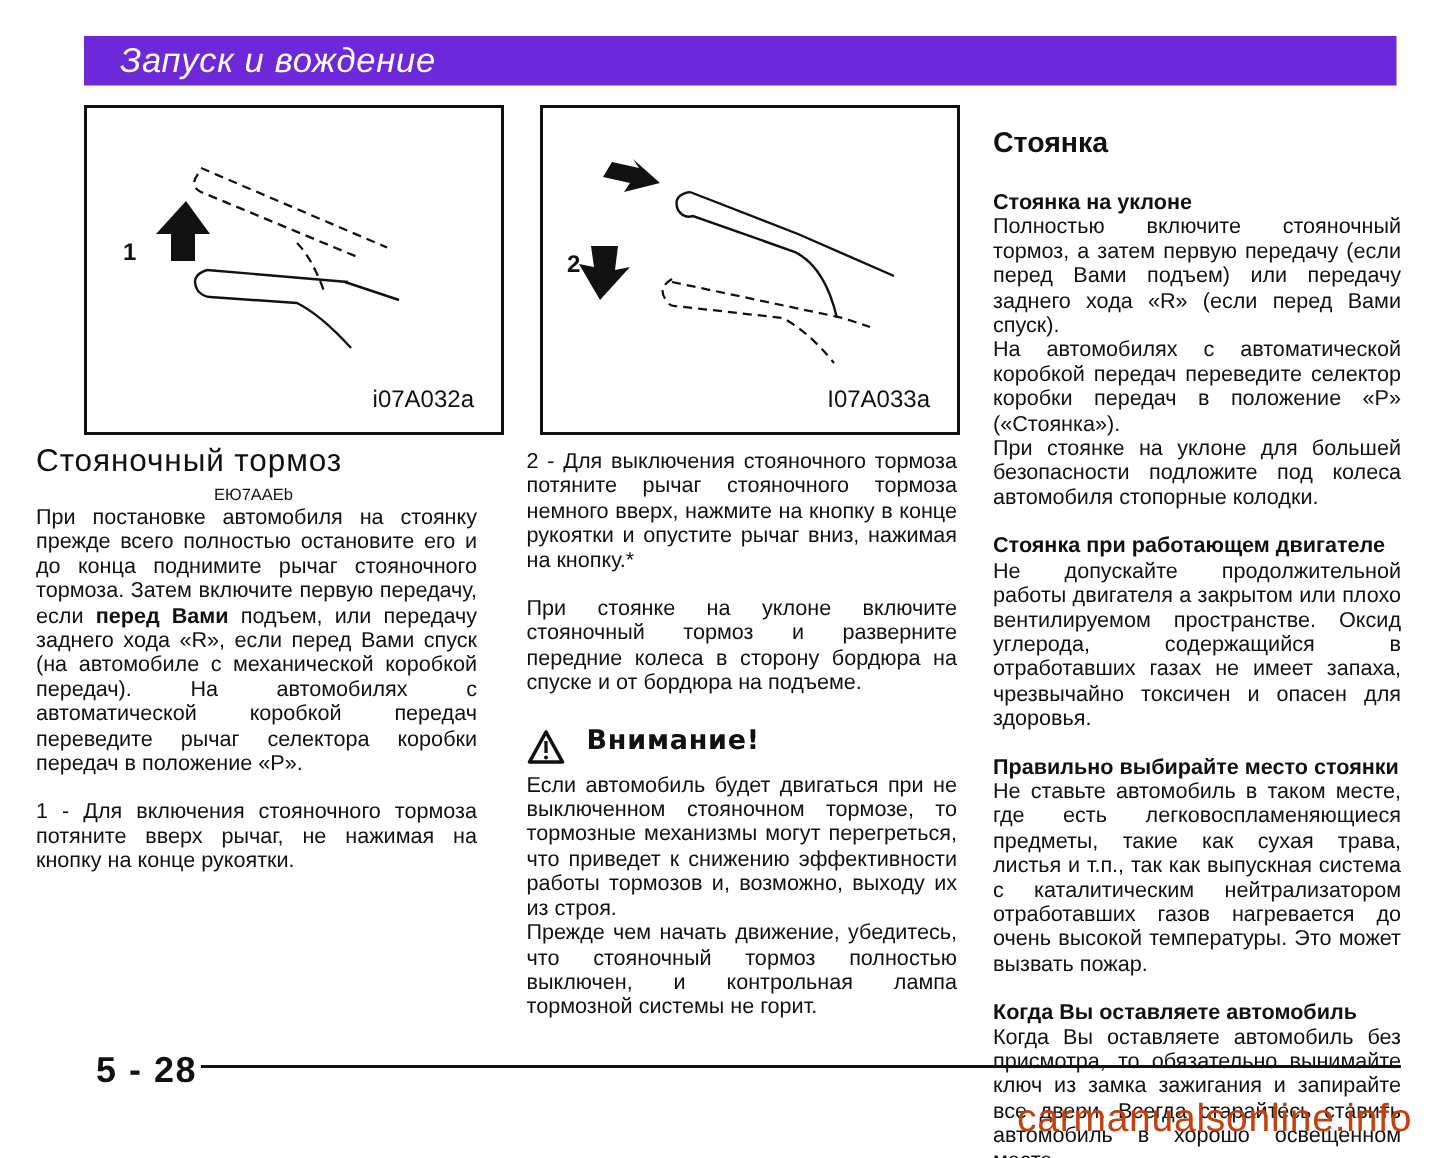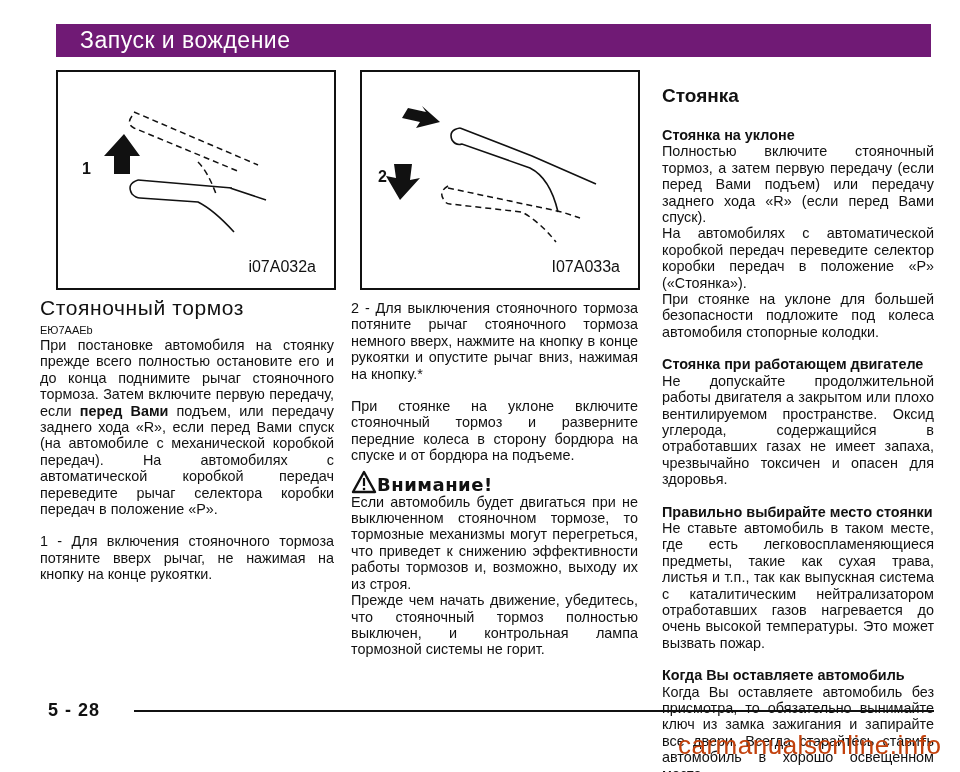--- a/index.html
+++ b/index.html
@@ -1,51 +1,51 @@
 <!DOCTYPE html>
 <html><head>
   <meta charset="utf-8">
   <style>
     html, body { margin: 0; padding: 0; }
     body {
       width: 960px; height: 772px; background: #ffffff; position: relative; overflow: hidden;
       font-family: "Liberation Sans", sans-serif; color: #111;
     }
     .header-bar {
-      position: absolute; left: 56px; top: 24px; width: 875px; height: 33px; background: #701a75;
+      position: absolute; left: 56px; top: 24px; width: 875px; height: 33px; background: #6d28d9; font-style: italic;
     }
     .header-title {
       position: absolute; left: 24px; top: 3px; color: #fff; font-size: 23px; letter-spacing: 0.5px;
     }
     .figure {
       position: absolute; border: 2px solid #111; background: #fff;
     }
     .fig1 { left: 56px; top: 70px; width: 276px; height: 216px; }
     .fig2 { left: 360px; top: 70px; width: 276px; height: 216px; }
     .fig-svg { position: absolute; left: 0; top: 0; }
     .fig-code { position: absolute; right: 18px; bottom: 12px; font-size: 16px; }
     .fig-num { position: absolute; font-size: 16px; font-weight: bold; }
 
     .col { position: absolute; font-size: 14.4px; line-height: 16.4px; }
     .col p { margin: 0; text-align: justify; }
-    .col1 { left: 40px; top: 296px; width: 294px; }
+    .col1 { left: 24px; top: 296px; width: 294px; }
     .col2 { left: 351px; top: 300px; width: 287px; }
     .col3 { left: 662px; top: 85px; width: 272px; }
 
     .section-title { font-size: 21px; line-height: 24px; margin: 0 0 4px 0; letter-spacing: 0.6px; }
-    .code-ref { text-align: left; font-size: 11px; line-height: 13px; margin-right: 4px; }
+    .code-ref { text-align: center; font-size: 11px; line-height: 13px; margin-right: 4px; }
     .gap { height: 16px; }
     .gap-s { height: 8px; }
-    .warn-head { display: flex; align-items: flex-end; gap: 0; margin-top: 0; height: 30px; }
+    .warn-head { display: flex; align-items: flex-start; gap: 14px; margin-top: 22px; height: 30px; }
     .warn-label { font-size: 18px; font-weight: 900; letter-spacing: 0.5px; font-family: "DejaVu Sans", sans-serif; }
     .col3-title { font-size: 19px; font-weight: bold; line-height: 22px; margin-bottom: 12px; }
     .sub-head { font-weight: bold; font-size: 14.4px; line-height: 16.4px; }
 
     .page-number {
-      position: absolute; left: 48px; top: 700px; font-size: 18px; font-weight: bold; letter-spacing: 1px;
+      position: absolute; left: 64px; top: 700px; font-size: 24px; font-weight: bold; letter-spacing: 1px;
     }
     .footer-rule {
       position: absolute; left: 134px; top: 710px; width: 800px; height: 2px; background: #111;
     }
     .watermark {
       position: absolute; left: 678px; top: 730px; font-size: 26px; color: #c2410c; letter-spacing: 0.5px;
     }
   </style>
 </head>
 <body>

